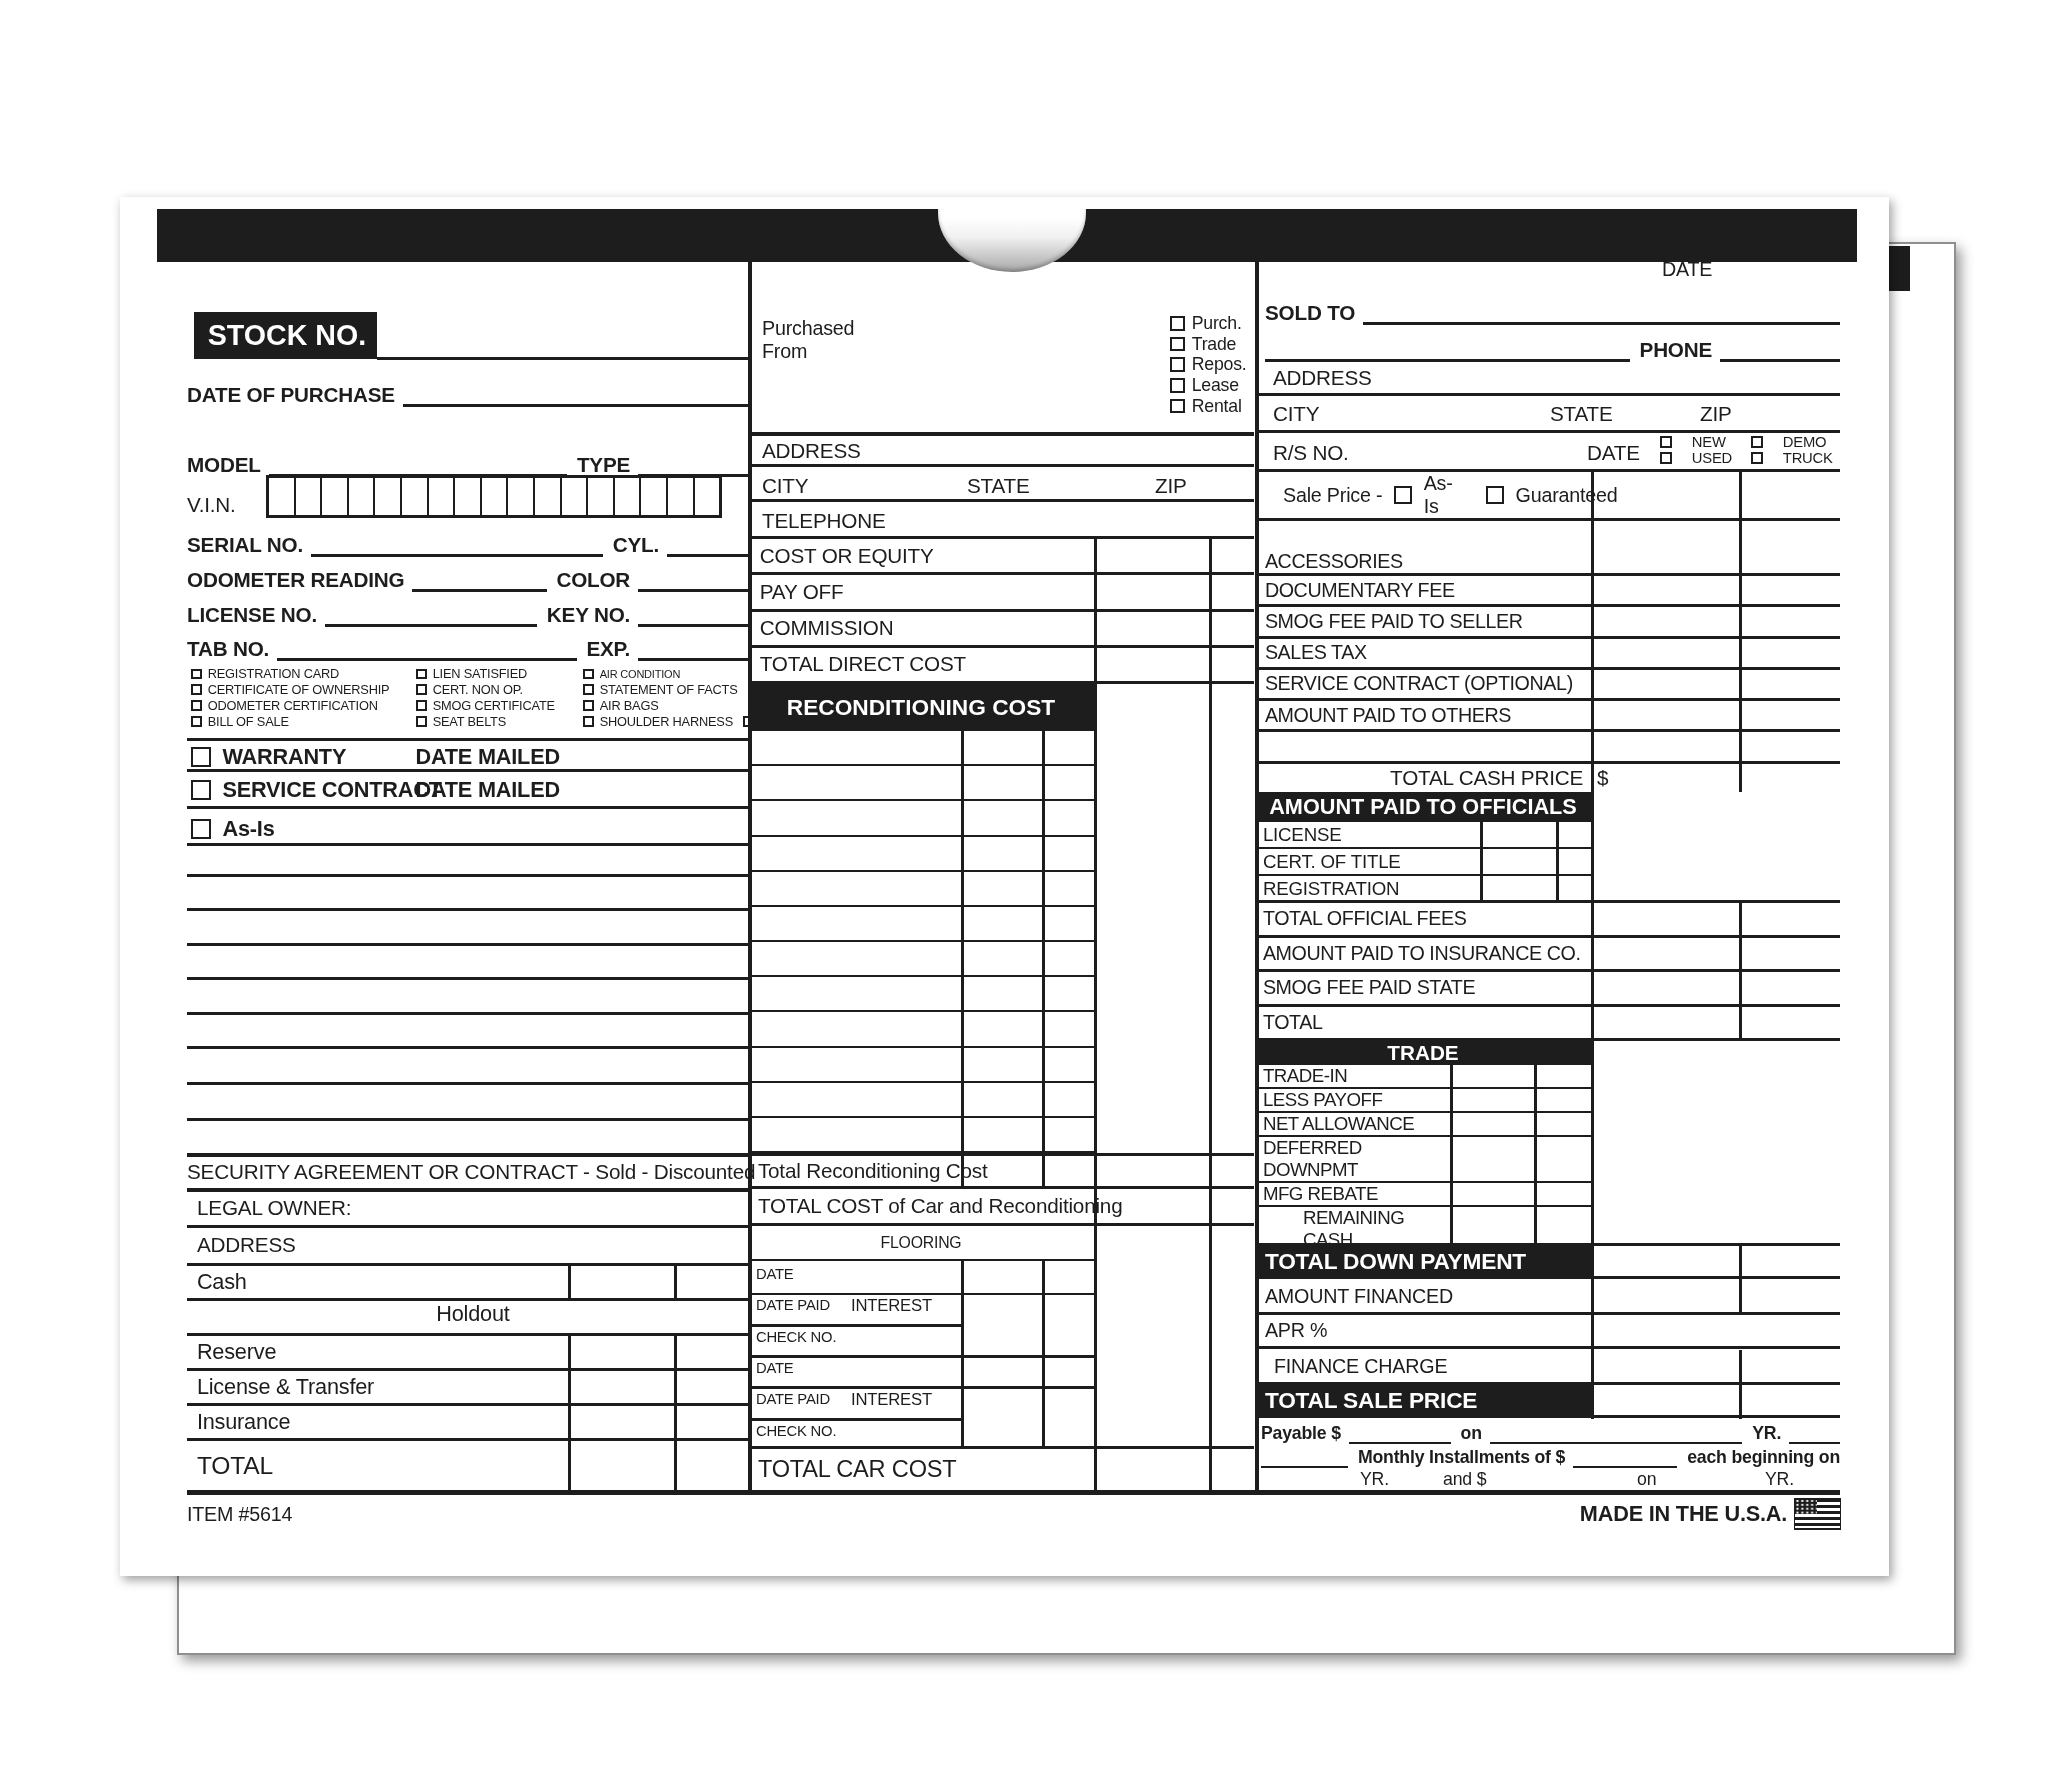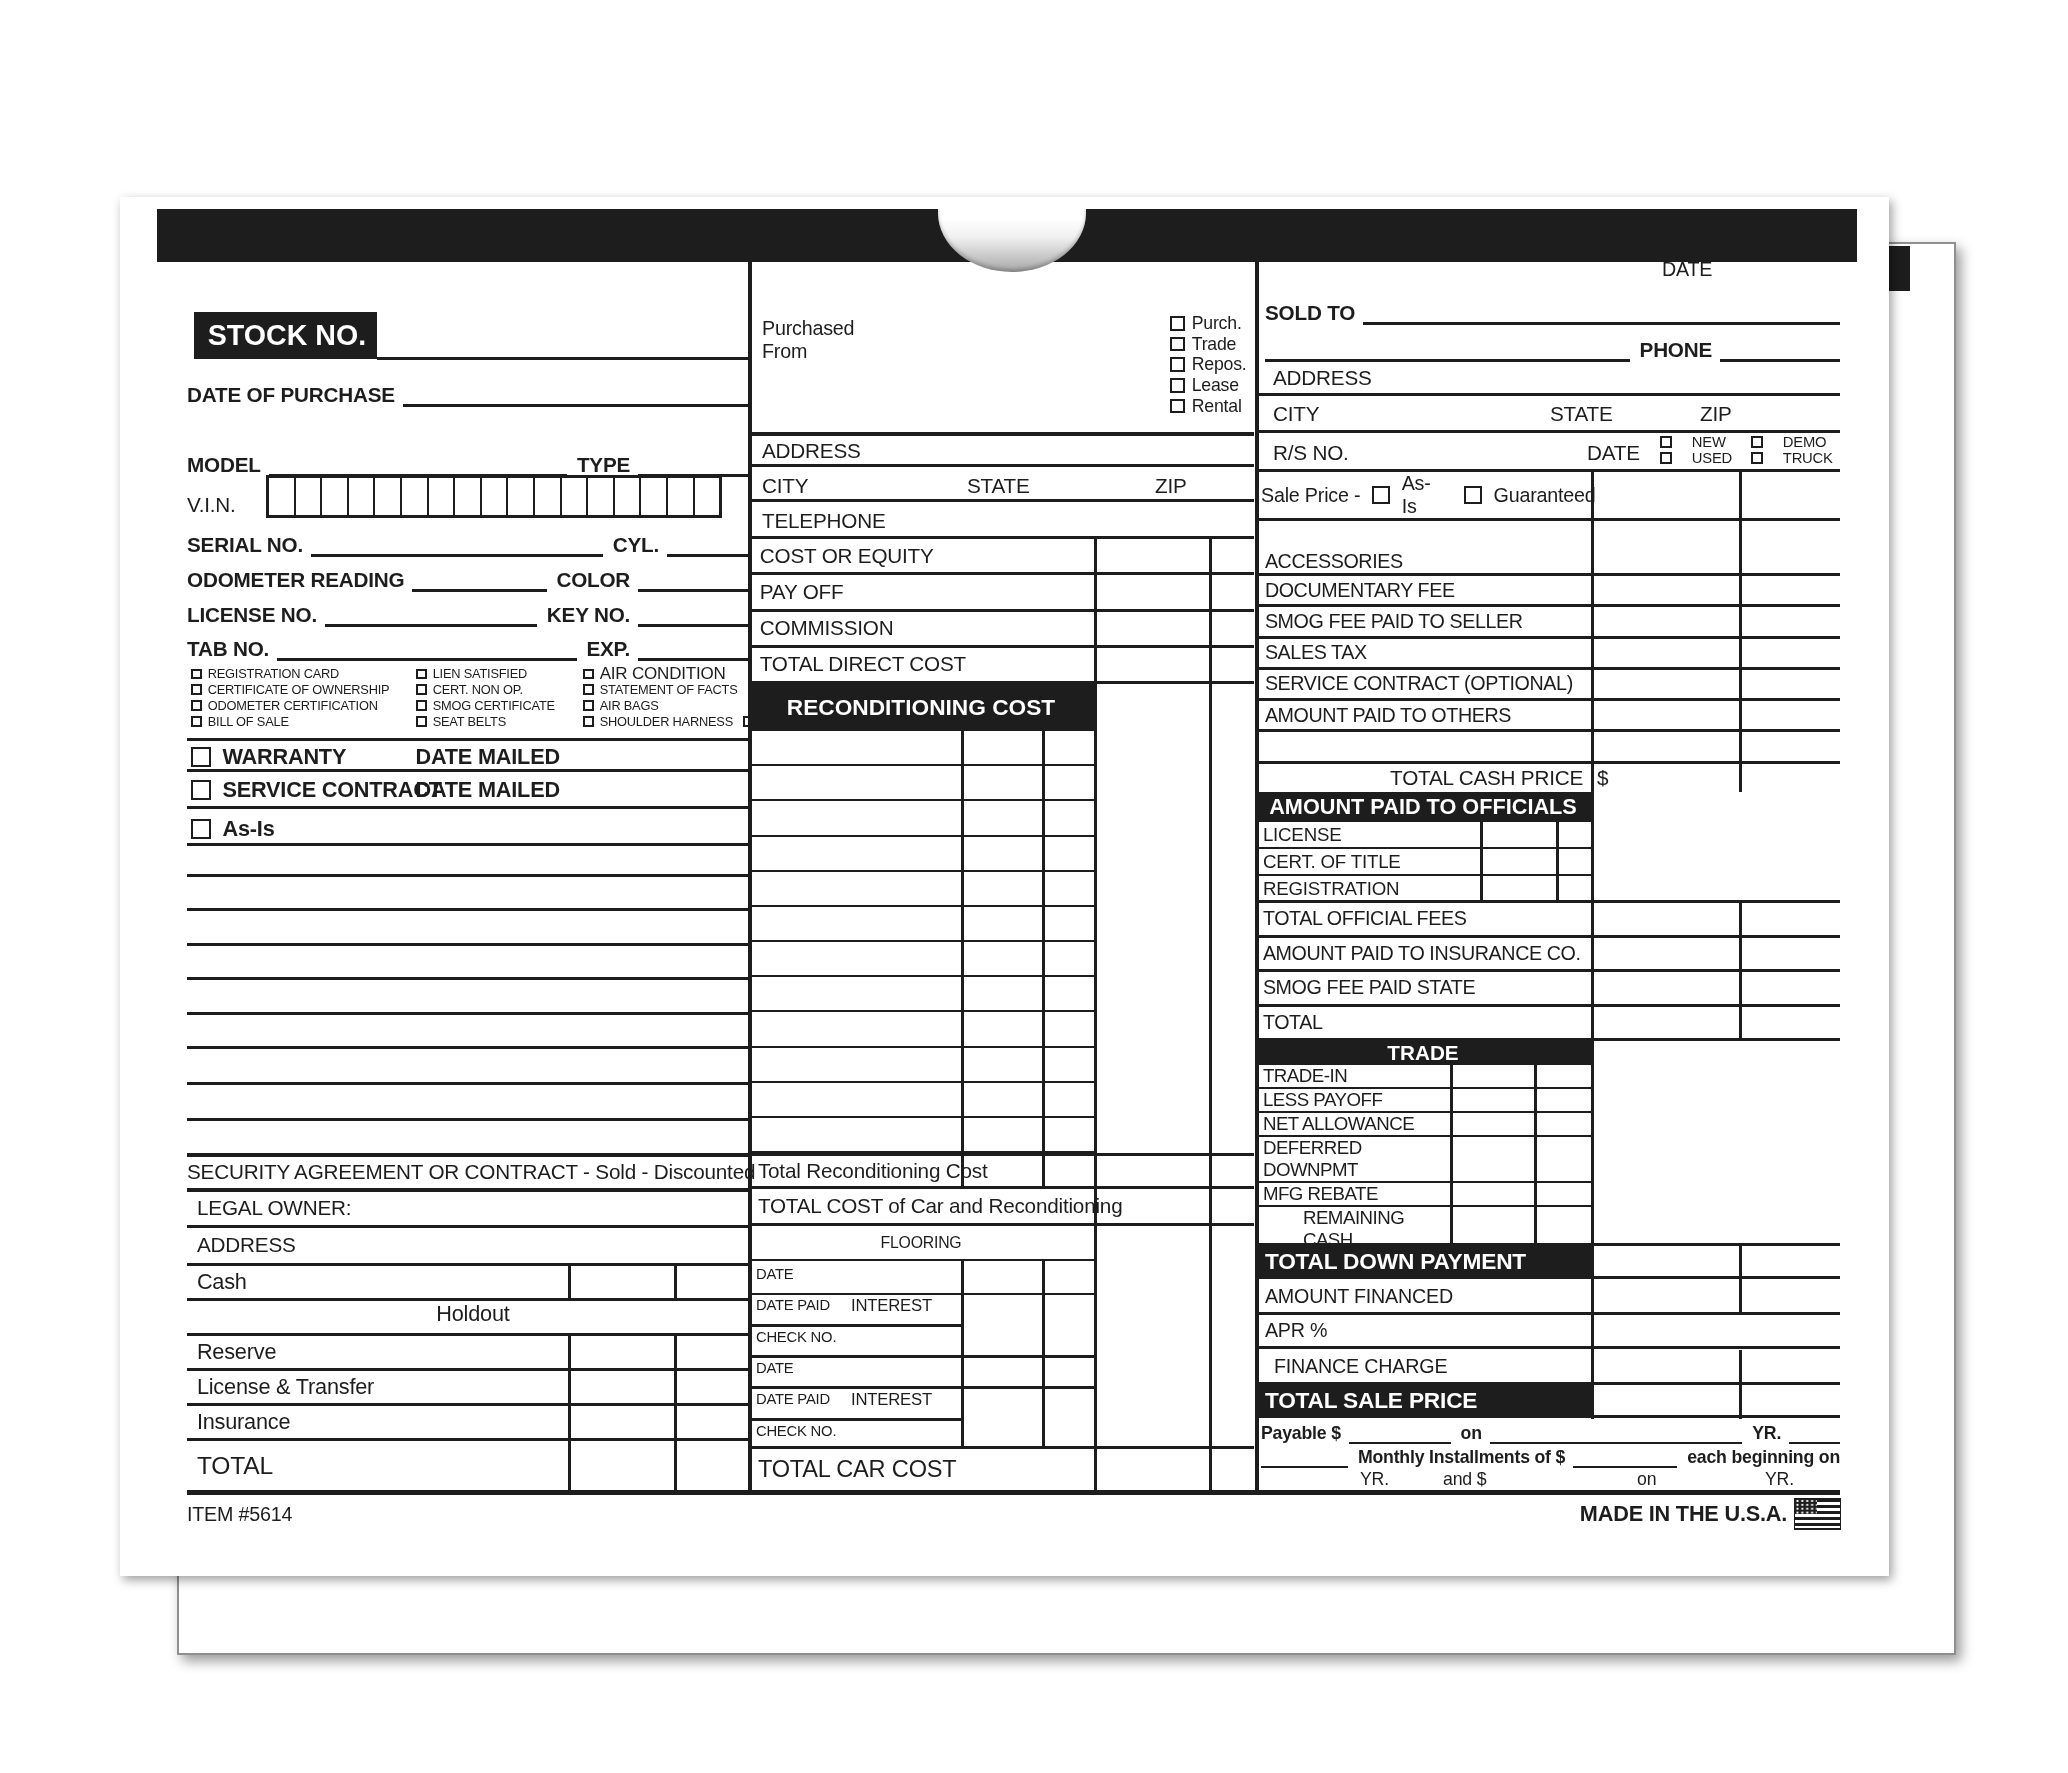--- a/index.html
+++ b/index.html
@@ -154,21 +154,21 @@
         <div style="font-size: 12.8px; white-space: nowrap;">SMOG CERTIFICATE</div>
       </div>
       <div style="display: flex; align-items: center; gap: 5.9px; height: 15.8px;">
         <div class="cb cb11"></div>
         <div style="font-size: 12.8px; white-space: nowrap;">SEAT BELTS</div>
       </div>
     </div>
   <div id="doccol3" class="abs" style="left:463px; top:469px; width:169px">
       <div style="display: flex; align-items: center; gap: 5.9px; height: 15.8px;">
         <div class="cb cb11"></div>
-        <div style="font-size: 17px; white-space: nowrap;">AIR CONDITION</div>
+        <div style="font-size: 11px; white-space: nowrap;">AIR CONDITION</div>
       </div>
       <div style="display: flex; align-items: center; gap: 5.9px; height: 15.8px;">
         <div class="cb cb11"></div>
         <div style="font-size: 12.8px; white-space: nowrap;">STATEMENT OF FACTS</div>
       </div>
       <div style="display: flex; align-items: center; gap: 5.9px; height: 15.8px;">
         <div class="cb cb11"></div>
         <div style="font-size: 12.8px; white-space: nowrap;">AIR BAGS</div>
       </div>
       <div style="display: flex; align-items: center; gap: 5.9px; height: 15.8px;">
@@ -389,21 +389,21 @@
         <span class="lbl f15">DEMO</span>
       </div>
     <div class="mcbrow">
         <div class="cb cb12"></div>
         <span class="lbl f15">TRUCK</span>
       </div>
   </div>
 
   <div id="fee-table" class="abs" style="left:1135px; top:272px; width:585px; height:323px; border-top:3px solid var(--ink); display:flex; flex-direction:column">
       <div style="flex: 1 1 0%; display: flex; border-bottom: 3px solid var(--ink);">
-        <div style="flex: 1 1 0%; display: flex; align-items: center; padding-left: 6px; gap: 11.8px;">
+        <div style="flex: 1 1 0%; display: flex; align-items: center; padding-left: 28px; gap: 11.8px;">
           <div style="font-size: 19.7px; white-space: nowrap;">Sale Price -</div>
           <div class="cb cb18"></div>
           <div style="font-size: 19.7px;">As-Is</div>
           <div class="cb cb18" style="margin-left: 21.7px;"></div>
           <div style="font-size: 19.7px;">Guaranteed</div>
         </div>
         <div style="width: 249px;"></div>
       </div>
       <div style="flex: 1 1 0%; display: flex; align-items: center; border-bottom: 3px solid var(--ink);">
         <div style="flex: 1 1 0%; padding-left: 9.9px; font-size: 19.7px; letter-spacing: -0.4px; margin-top: 29px;">ACCESSORIES</div>

